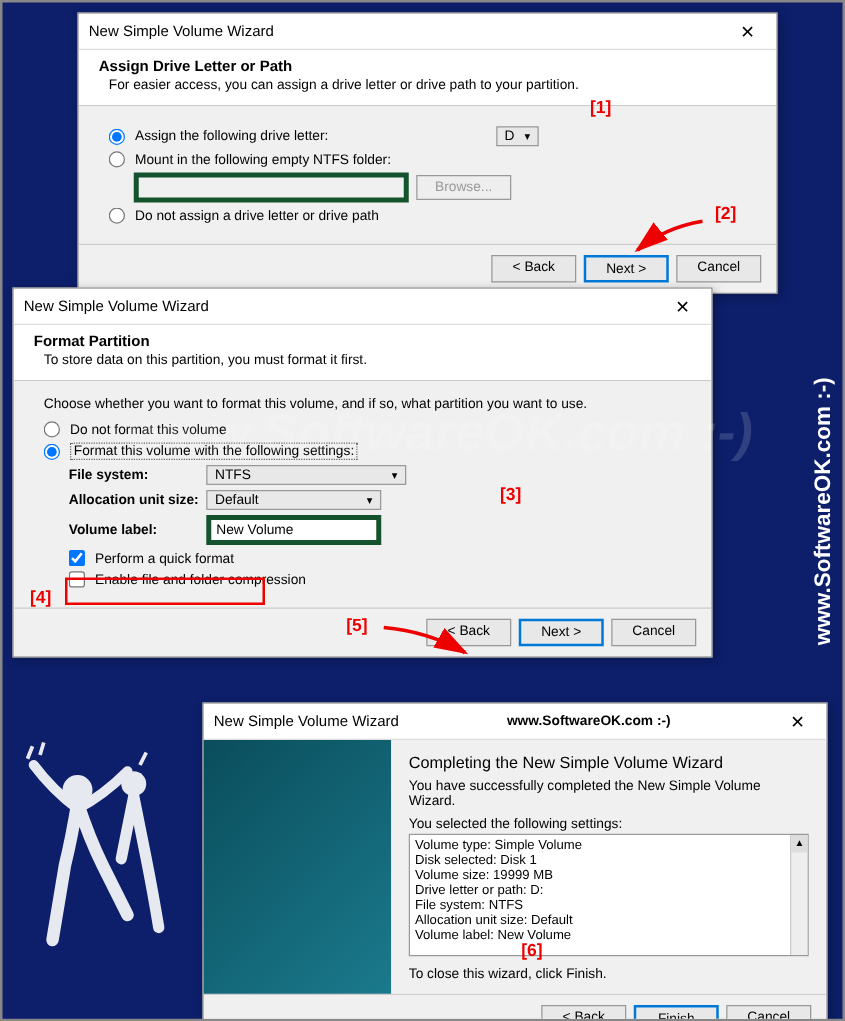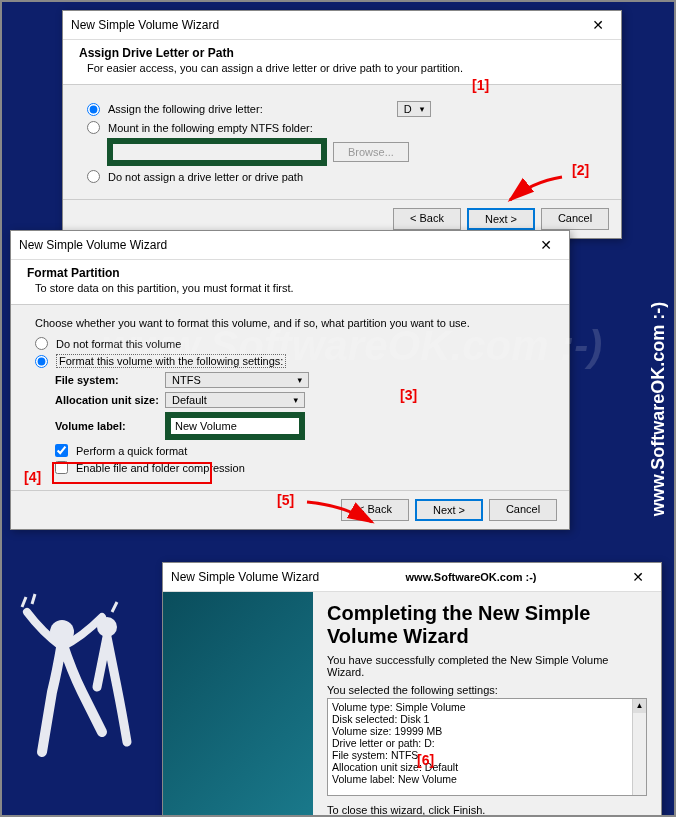--- a/index.html
+++ b/index.html
@@ -77,21 +77,21 @@
       border: 1px solid #999;
       background: #e8e8e8;
       padding: 1px 6px;
       display: inline-flex;
       align-items: center;
       gap: 8px;
       font-size: 11px;
     }
     .select-box .chev { font-size: 9px; }
     .text-input {
-      border: 6px solid #14532d;
+      border: 4px solid #14532d;
       background: #fff;
       padding: 2px 4px;
       font-size: 11px;
       width: 140px;
     }
     .text-input.disabled { background: #f0f0f0; color: #999; }
     .button-row {
       display: flex;
       justify-content: flex-end;
       gap: 6px;
@@ -138,21 +138,21 @@
     .d2 { top: 228px; left: 8px; width: 560px; }
     
     .d3 { top: 560px; left: 160px; width: 500px; }
     .d3 .content-wrap { display: flex; }
     .d3 .side-img {
       width: 150px;
       background: linear-gradient(135deg, #0a4d5c, #1a7a8c);
       min-height: 200px;
     }
     .d3 .main-pane { flex: 1; padding: 10px 14px; background: #f0f0f0; }
-    .d3 .complete-title { font-size: 20px; font-weight: bold; margin-bottom: 6px; }
+    .d3 .complete-title { font-size: 13px; font-weight: normal; margin-bottom: 6px; }
     .list-box {
       border: 1px solid #999;
       background: #fff;
       padding: 2px 4px;
       font-size: 10.5px;
       height: 98px;
       overflow: hidden;
       position: relative;
       margin-top: 2px;
     }
@@ -237,21 +237,21 @@
     <div class="radio-row">
       <input type="radio" style="">
       <span>Do not format this volume</span>
     </div>
     <div class="radio-row">
       <input type="radio" checked="" style="">
       <span style="border:1px dotted #666;padding:0 2px">Format this volume with the following settings:</span>
     </div>
     <div class="form-row">
       <span class="lbl">File system:</span>
-      <span class="select-box" style="width:144px;justify-content:space-between">
+      <span class="select-box" style="width:160px;justify-content:space-between">
         <span>NTFS</span>
         <span class="chev">▾</span>
       </span>
     </div>
     <div class="form-row">
       <span class="lbl">Allocation unit size:</span>
       <span class="select-box" style="width:140px;justify-content:space-between">
         <span>Default</span>
         <span class="chev">▾</span>
       </span>

